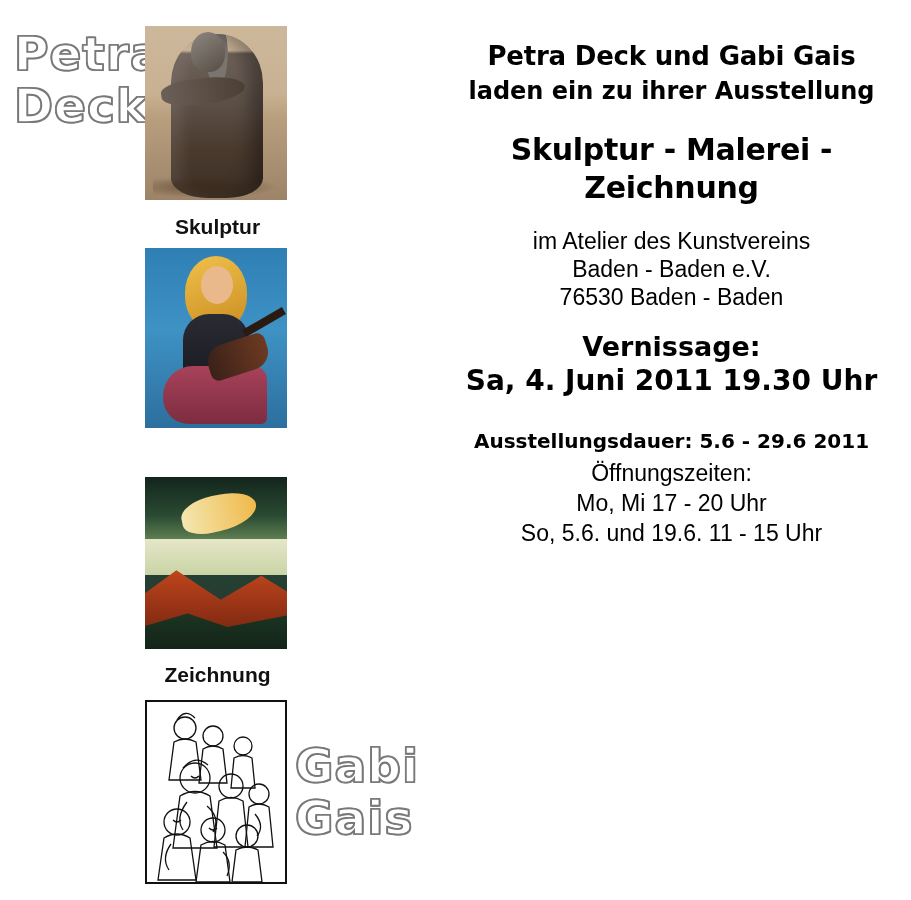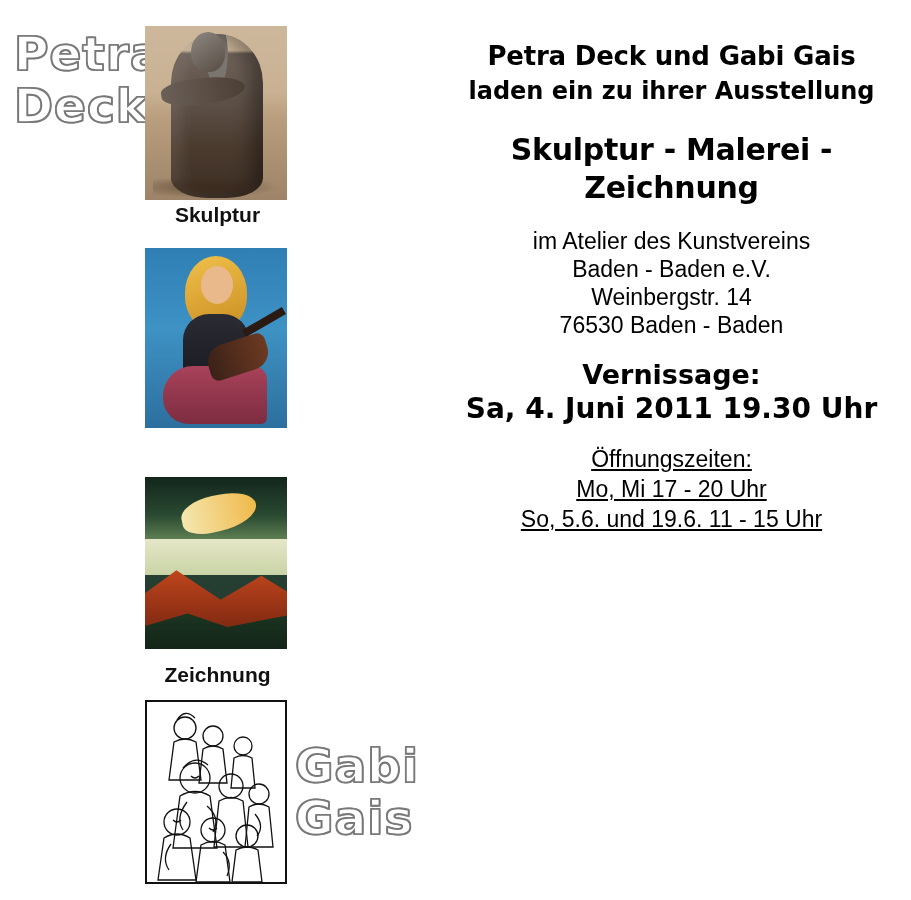--- a/index.html
+++ b/index.html
@@ -122,21 +122,21 @@
     transform: rotate(-8deg);
   }
   #thumb-skulptur .sculpt-shadow {
     position: absolute;
     left: 8px;
     bottom: 2px;
     width: 126px;
     height: 22px;
     background: radial-gradient(ellipse at 40% 50%, rgba(60,40,25,.55), rgba(60,40,25,0) 70%);
   }
-  #cap-skulptur { top: 203px; }
+  #cap-skulptur { top: 215px; }
 
   
   #thumb-malerei {
     top: 248px;
     height: 180px;
     background: linear-gradient(to bottom, #2f7fb5 0%, #3e92c4 45%, #2c6f9e 100%);
   }
   #thumb-malerei .mal-hair {
     position: absolute;
     left: 40px;
@@ -297,25 +297,24 @@
     line-height: 30px;
   }
   .dauer {
     margin-top: 32px;
     font-family: "DejaVu Sans", sans-serif;
     font-weight: bold;
     font-size: 20px;
     line-height: 26px;
   }
   .oeff {
-    margin-top: 20px;
+    margin-top: 4px;
     font-family: "Liberation Sans", sans-serif;
     font-size: 23px;
     line-height: 30px;
-    text-decoration: underline;
   }
 </style>
 </head>
 <body>
 
 <div class="flyer">
 
   <div class="left-col">
 
     <div class="artist-name-outline" id="petra-deck-name">Petra
@@ -395,27 +394,27 @@
 
     <div class="head-1">Petra Deck und Gabi Gais</div>
 
     <div class="head-2">laden ein zu ihrer Ausstellung</div>
 
     <div class="head-3">Skulptur - Malerei - Zeichnung</div>
 
     <div class="addr">
       <span class="r-line">im Atelier des Kunstvereins</span>
       <span class="r-line">Baden - Baden e.V.</span>
-      <span class="r-line">Weinbergstr. 14</span>
       <span class="r-line">76530 Baden - Baden</span>
     </div>
 
     <div class="vern-title">Vernissage:</div>
     <div class="vern-date">Sa, 4. Juni 2011  19.30 Uhr</div>
 
+    <div class="dauer">Ausstellungsdauer: 5.6 - 29.6 2011</div>
 
     <div class="oeff">
       <span class="r-line">Öffnungszeiten:</span>
       <span class="r-line">Mo, Mi 17 - 20 Uhr</span>
       <span class="r-line">So, 5.6. und 19.6.  11 - 15 Uhr</span>
     </div>
   </div>
 </div>
 
 </body></html>

